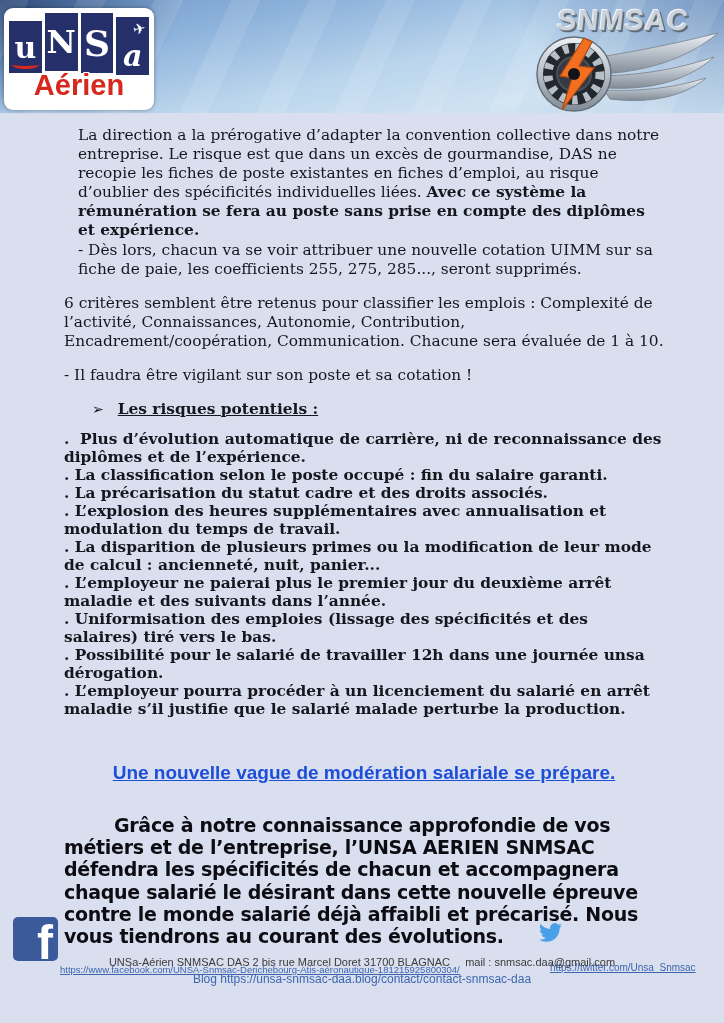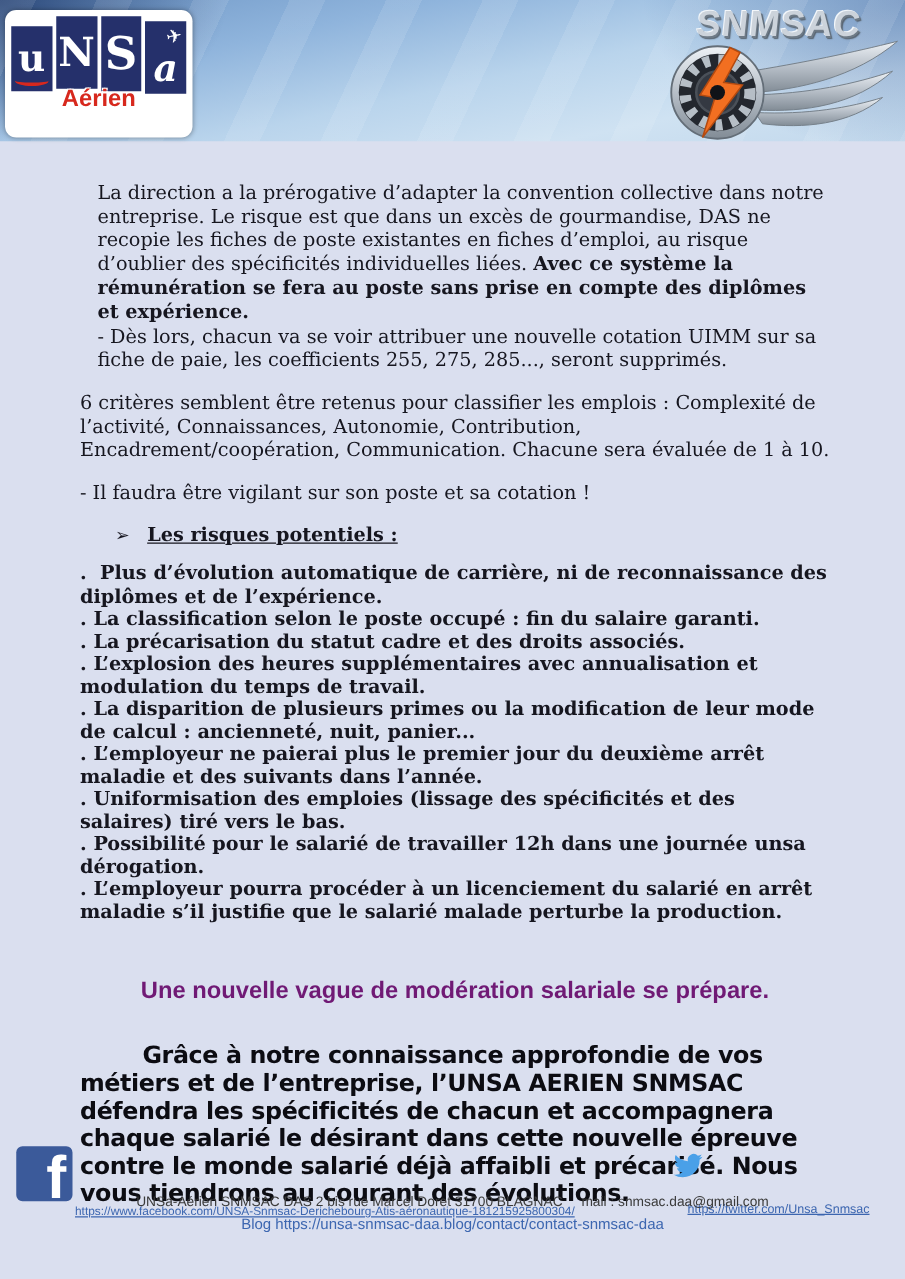--- a/index.html
+++ b/index.html
@@ -19,49 +19,49 @@
   .unsa-box{position:absolute;left:4px;top:8px;width:150px;height:102px;background:#fff;border-radius:9px;box-shadow:0 0 4px rgba(0,0,0,.35);padding:5px 5px 0 5px;box-sizing:border-box;z-index:2;}
   .unsa-tiles{display:flex;gap:3px;height:60px;align-items:flex-start;}
   .unsa-tile{background:#25306b;color:#fff;flex:1;display:flex;align-items:center;justify-content:center;font-family:"DejaVu Serif",serif;font-weight:bold;}
   .unsa-tile.t1{height:52px;margin-top:8px;font-size:30px;}
   .unsa-tile.t2{height:58px;font-size:32px;}
   .unsa-tile.t3{height:60px;font-size:36px;}
   .unsa-tile.t4{height:56px;margin-top:4px;font-size:30px;font-style:italic;align-items:flex-end;padding-bottom:2px;}
   .unsa-u{position:relative;}
   .unsa-u .redcurve{position:absolute;left:3px;right:3px;bottom:4px;height:6px;border-bottom:3px solid #d7281d;border-radius:50%;}
   .unsa-plane{position:absolute;right:8px;top:12px;color:#fff;font-size:15px;transform:rotate(-12deg);font-family:"DejaVu Sans",sans-serif;z-index:3;}
-  .unsa-sub{position:relative;margin-top:-4px;text-align:center;font-weight:bold;font-size:19px;color:#d7281d;letter-spacing:0px;
+  .unsa-sub{position:relative;margin-top:-4px;text-align:center;font-weight:bold;font-size:29px;color:#d7281d;letter-spacing:0px;
     text-shadow:-1px -1px 0 #fff,1px -1px 0 #fff,-1px 1px 0 #fff,1px 1px 0 #fff;}
 
   
   .der-box{position:absolute;left:236px;top:12px;width:231px;height:87px;background:#fff;border:1px solid #8a8f96;box-sizing:border-box;z-index:2;}
   .der-topline{position:absolute;top:7px;left:9px;right:9px;height:2px;background:#1c1c1c;}
   .der-bull{position:absolute;top:11px;left:50%;transform:translateX(-54%);}
   .der-name{position:absolute;bottom:23px;left:0;right:0;text-align:center;font-weight:bold;font-size:20px;letter-spacing:1px;color:#262626;font-family:"Liberation Sans",sans-serif;}
   .der-redline{position:absolute;bottom:21px;left:9px;right:9px;height:2px;background:#c4353a;}
   .der-tag{position:absolute;bottom:5px;right:11px;font-style:italic;font-size:11.5px;letter-spacing:1.5px;color:#4c4c4c;}
 
   
   .snm{position:absolute;right:2px;top:2px;width:192px;height:111px;z-index:2;}
   .snm-name{position:absolute;top:2px;left:0;right:6px;text-align:center;font-weight:bold;font-size:29px;letter-spacing:1px;transform:skewX(-6deg);
     color:#ccd3db;text-shadow:1px 1px 0 #6e7a86,2px 2px 1px #55616d,-1px -1px 0 #f2f6fa;}
   .snm-art{position:absolute;left:2px;top:30px;}
 
   
-  .content{position:absolute;top:118px;left:0;width:724px;padding:27px 60px 0 64px;box-sizing:border-box;
+  .content{position:absolute;top:99px;left:0;width:724px;padding:27px 60px 0 64px;box-sizing:border-box;
     font-family:"DejaVu Serif",serif;font-size:15.4px;line-height:1.24;color:#16161f;}
   .p1{margin:0 0 0 14px;}
   .b{font-weight:bold;}
   .p2{margin:15px 0 0 0;}
   .p3{margin:15px 0 0 0;}
   .risks-head{margin:15px 0 11px 28px;display:flex;align-items:baseline;gap:14px;font-weight:bold;}
   .risks-head .arrow{font-family:"DejaVu Sans",sans-serif;font-size:14px;}
   .risks-head .label{text-decoration:underline;}
   .risk{font-weight:bold;line-height:1.17;white-space:pre-wrap;}
-  .banner{margin-top:43px;text-align:center;font-family:"Liberation Sans",sans-serif;font-weight:bold;font-size:19px;color:#701a75;}
+  .banner{margin-top:43px;text-align:center;font-family:"Liberation Sans",sans-serif;font-weight:bold;font-size:19px;color:#1d4ed8;text-decoration:underline;}
   .conclusion{margin-top:29px;font-family:"DejaVu Sans",sans-serif;font-weight:bold;font-size:19px;line-height:1.17;letter-spacing:-0.3px;color:#0c0c12;text-indent:50px;}
 
   
   .fb-icon{position:absolute;left:13px;top:917px;width:45px;height:44px;background:#3b5a9a;border-radius:5px;overflow:hidden;}
   .fb-icon span{position:absolute;right:5px;top:-2px;color:#fff;font-weight:bold;font-size:48px;font-family:"Liberation Sans",sans-serif;}
   .fb-link{position:absolute;left:60px;top:936px;font-size:9.5px;color:#3c66b0;text-decoration:underline;}
   .tw-icon{position:absolute;left:537px;top:921px;}
   .tw-link{position:absolute;left:550px;top:934px;font-size:10px;color:#3c66b0;text-decoration:underline;}
   .addr{position:absolute;top:956px;left:0;width:100%;text-align:center;font-size:11px;color:#3a3a3a;}
   .addr .mail{margin-left:12px;}

